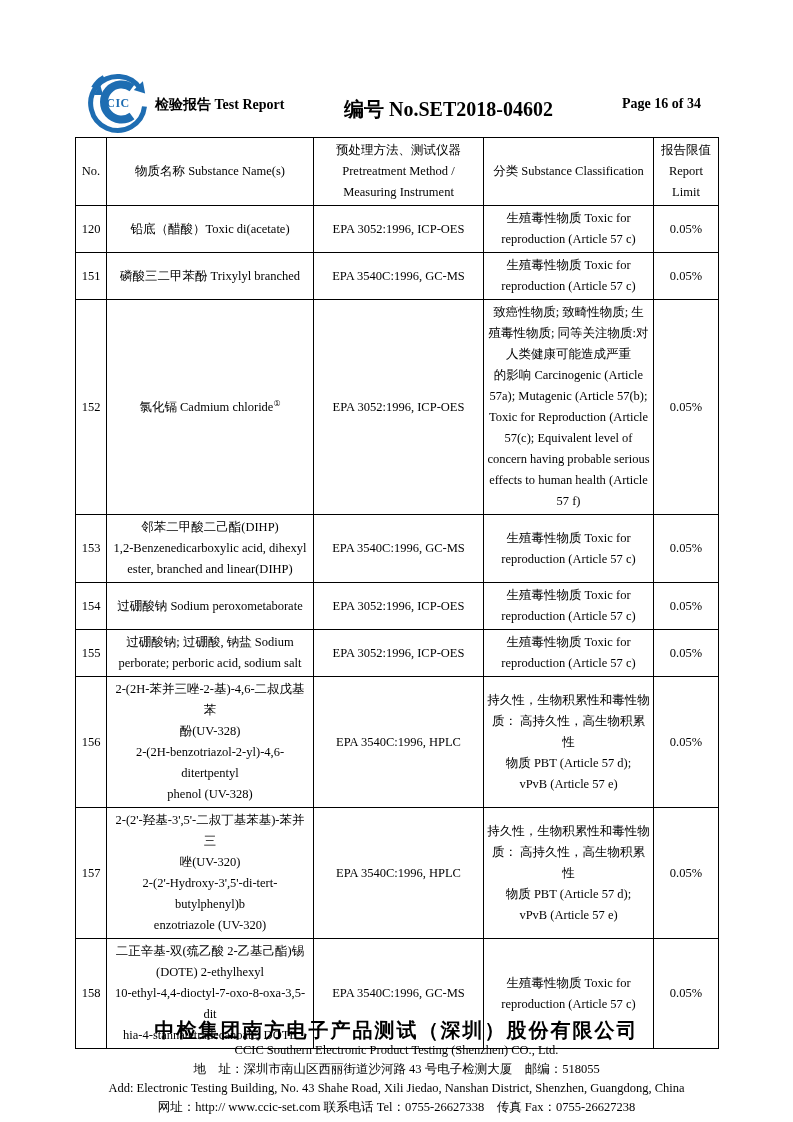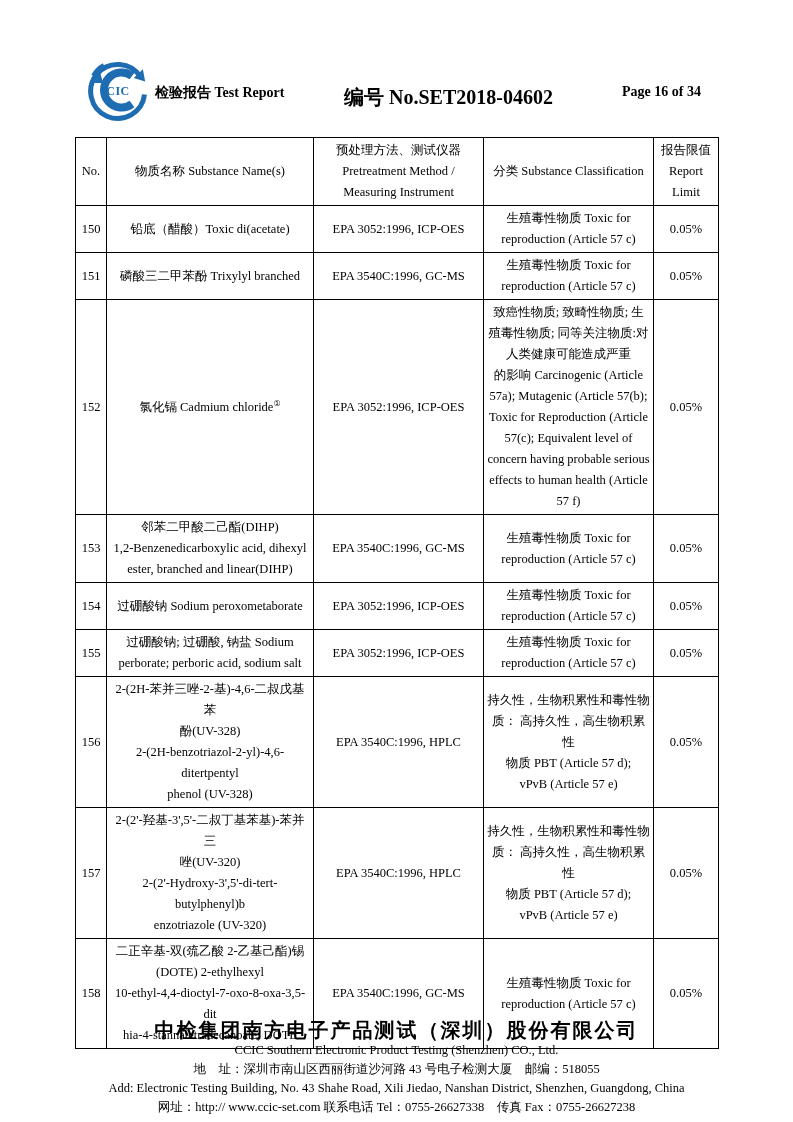--- a/index.html
+++ b/index.html
@@ -8,21 +8,21 @@
     position: relative;
     width: 793px;
     height: 1122px;
     margin: 0 auto;
     background: #ffffff;
     font-family: "Liberation Serif", "DejaVu Serif", serif;
     color: #000000;
     overflow: hidden;
   }
   
-  .report-header { position: absolute; top: 0; left: 0; width: 100%; height: 130px; text-decoration: underline; }
+  .report-header { position: absolute; top: 12px; left: 0; width: 100%; height: 130px; text-decoration: underline; }
   .logo { position: absolute; left: 84px; top: 56px; width: 68px; height: 68px; }
   .hdr-title { position: absolute; left: 155px; top: 84px; font-size: 14px; font-weight: bold; }
   .hdr-no    { position: absolute; left: 344px; top: 84px; font-size: 20px; font-weight: bold; text-align: right; }
   .hdr-page  { position: absolute; right: 92px; top: 84px; font-size: 14px; font-weight: bold; }
   
   table.report {
     position: absolute;
     left: 75px; top: 137px;
     width: 643px;
     border-collapse: collapse;
@@ -97,21 +97,21 @@
 Pretreatment Method /
 Measuring Instrument</th>
         <th>分类 Substance Classification</th>
         <th>报告限值
 Report
 Limit</th>
       </tr>
     </thead>
     <tbody id="table-body">
         <tr>
-          <td>150</td>
+          <td>120</td>
           <td><span>铅底（醋酸）Toxic di(acetate)</span></td>
           <td>EPA 3052:1996, ICP-OES</td>
           <td>生殖毒性物质 Toxic for
 reproduction (Article 57 c)</td>
           <td>0.05%</td>
         </tr>
         <tr>
           <td>151</td>
           <td><span>磷酸三二甲苯酚 Trixylyl branched</span></td>
           <td>EPA 3540C:1996, GC-MS</td>

